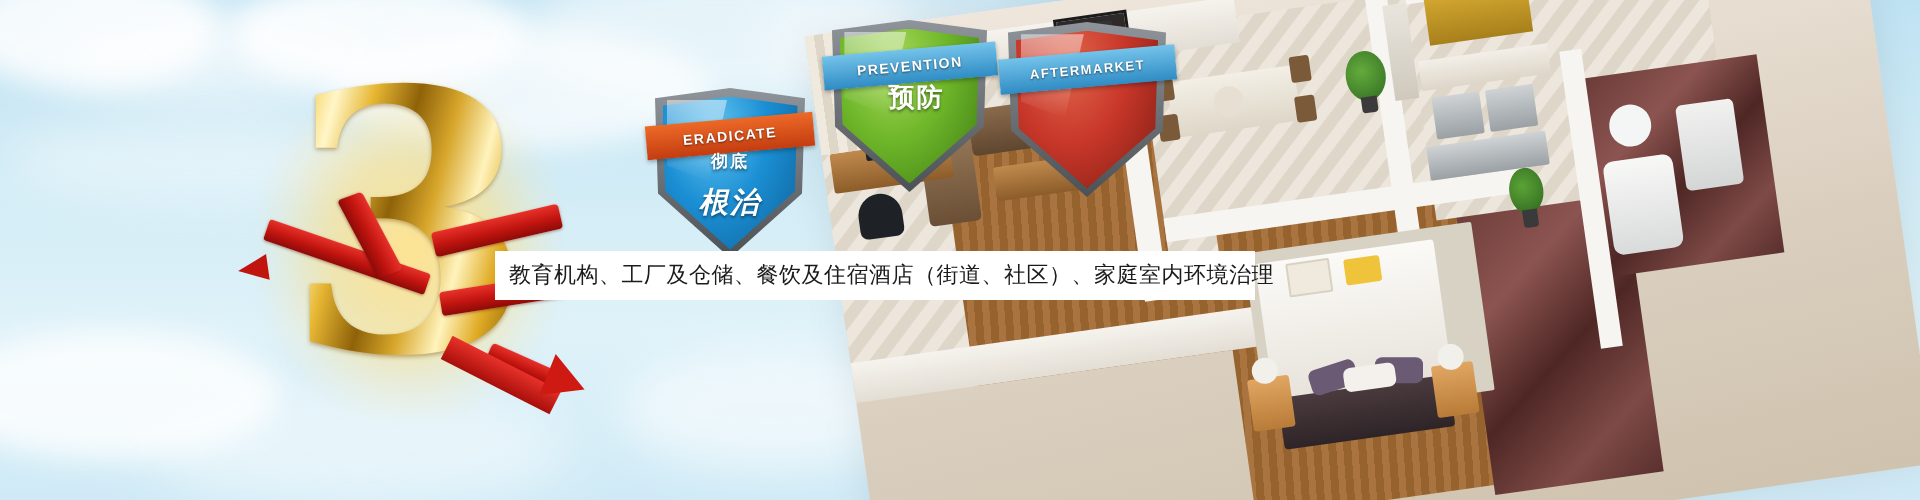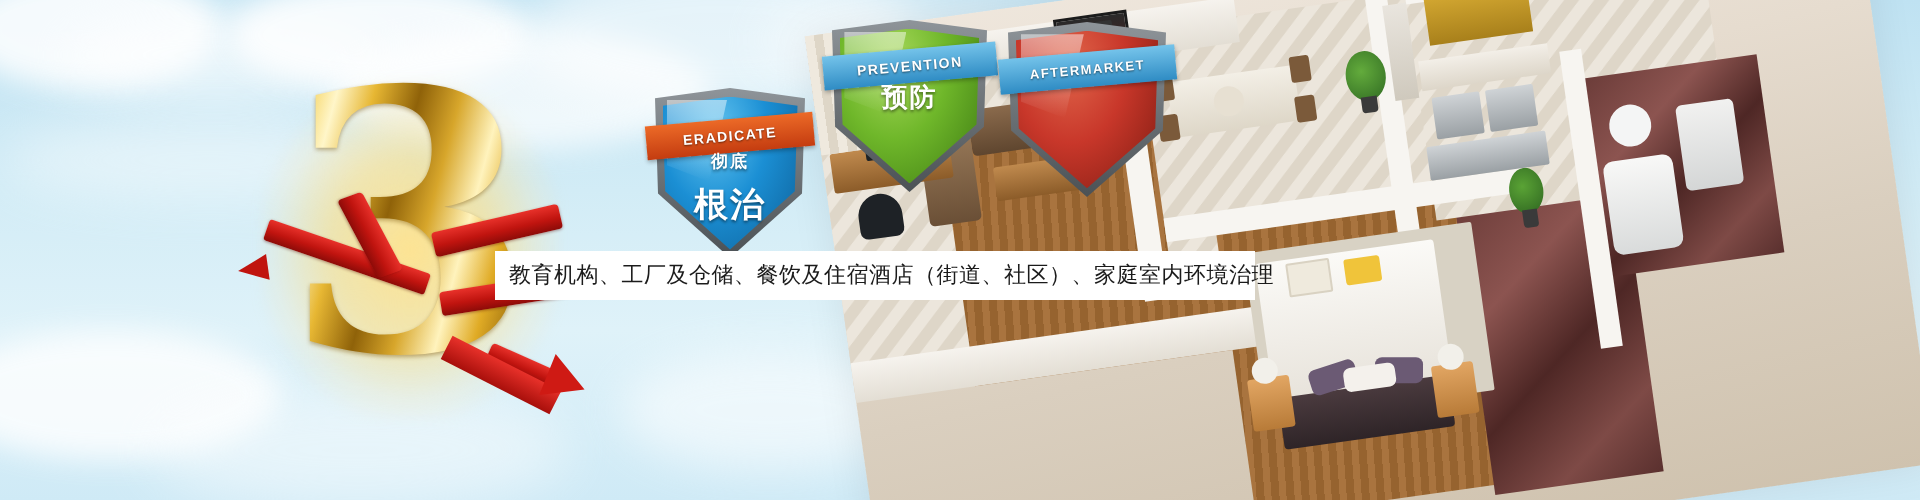--- a/index.html
+++ b/index.html
@@ -261,33 +261,33 @@
   <div class="shield" style="--w:150px;--h:170px;--rim:linear-gradient(180deg,#8e9499,#4b5155);
               --face:radial-gradient(ellipse at 38% 22%,#63c4ef 0%,#1b8fd4 45%,#0d5f97 100%);
               left:655px;top:88px;">
     <div class="shield-body"></div>
     <div class="shield-face"></div>
     <div class="shield-gloss"></div>
     <div class="shield-sash" style="--sash:linear-gradient(180deg,#ec6a27,#c43c10);--sfs:14px;top:18%;">
       <span class="sash-text">ERADICATE</span>
     </div>
     <div class="shield-cn" style="top:38%;font-size:17px;">彻底</div>
-    <div class="shield-cn" style="top:58%;font-size:34px;">根治</div>
+    <div class="shield-cn" style="top:58%;font-size:29px;font-style:italic;">根治</div>
   </div>
 
   <div class="shield" style="--w:155px;--h:172px;--rim:linear-gradient(180deg,#8e9499,#4b5155);
               --face:radial-gradient(ellipse at 38% 22%,#a9d95c 0%,#6fb72a 45%,#3d7a12 100%);
               left:832px;top:20px;">
     <div class="shield-body"></div>
     <div class="shield-face"></div>
     <div class="shield-gloss"></div>
     <div class="shield-sash" style="--sash:linear-gradient(180deg,#74c3ea,#2f8cc4);--sfs:14px;top:17%;">
       <span class="sash-text">PREVENTION</span>
     </div>
-    <div class="shield-cn" style="top:37%;font-size:26px;">预防</div>
+    <div class="shield-cn" style="top:37%;font-size:26px;padding-left:7px;">预防</div>
   </div>
 
   <div class="shield" style="--w:158px;--h:175px;--rim:linear-gradient(180deg,#8e9499,#4b5155);
               --face:radial-gradient(ellipse at 38% 22%,#e0654a 0%,#c8372a 45%,#7e1b11 100%);
               left:1008px;top:22px;">
     <div class="shield-body"></div>
     <div class="shield-face"></div>
     <div class="shield-gloss"></div>
     <div class="shield-sash" style="--sash:linear-gradient(180deg,#74c3ea,#2f8cc4);--sfs:13px;top:17%;">
       <span class="sash-text">AFTERMARKET</span>

